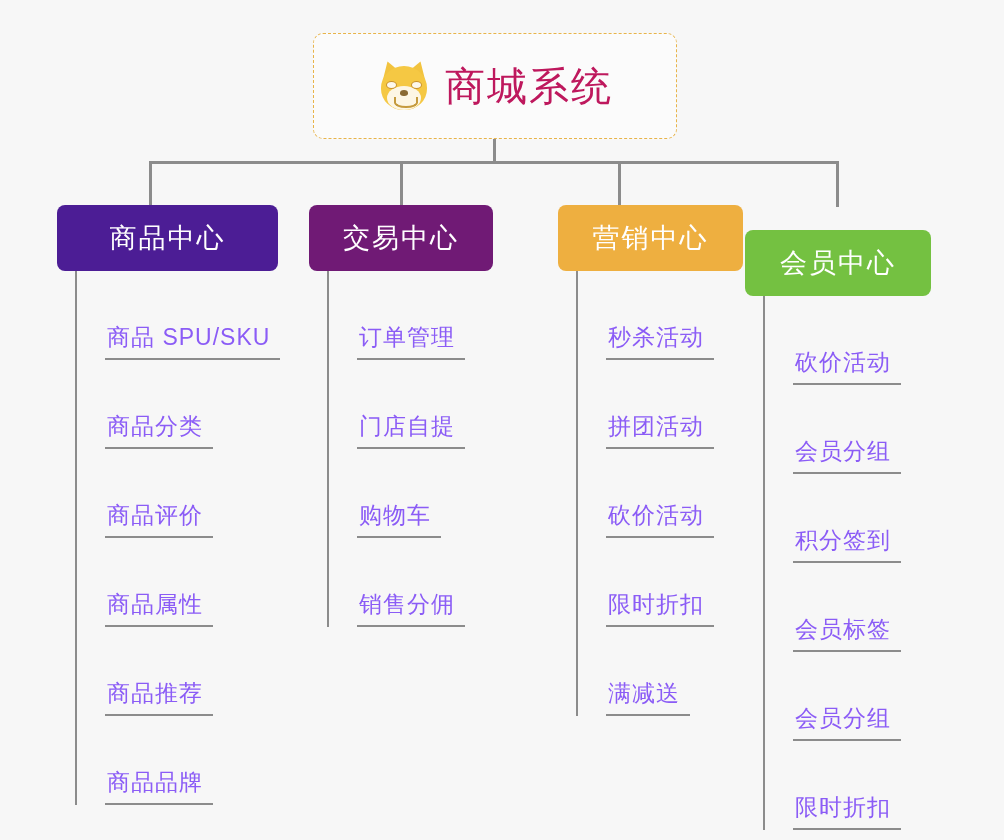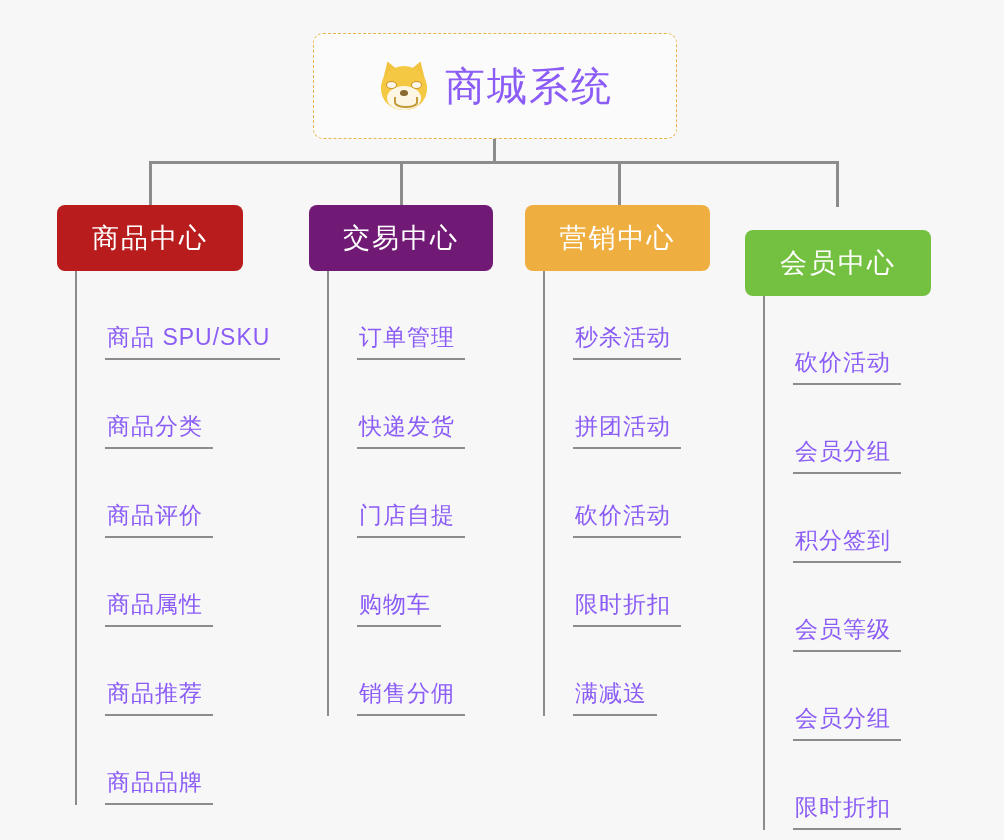--- a/index.html
+++ b/index.html
@@ -38,21 +38,21 @@
     gap: 14px;
   }
   .root-emoji {
     width: 54px;
     height: 54px;
     position: relative;
     flex: 0 0 auto;
   }
   .root-title {
     font-size: 40px;
-    color: #8b5cf6;
+    color: #be185d;
     letter-spacing: 2px;
     line-height: 1;
     white-space: nowrap;
   }
 
   
   .dog { position:absolute; inset:0; }
   .dog .ear {
     position: absolute;
     width: 0; height: 0;
@@ -176,21 +176,21 @@
 
   <div class="line v" style="left:493px; top:139px; height:24px;"></div>
   <div class="line h" style="left:149px; top:161px; width:690px;"></div>
   <div class="line v" style="left:149px; top:161px; height:46px;"></div>
   <div class="line v" style="left:400px; top:161px; height:46px;"></div>
   <div class="line v" style="left:618px; top:161px; height:46px;"></div>
   <div class="line v" style="left:836px; top:161px; height:46px;"></div>
 
   <div id="columns">
       <div class="column" style="left: 57px; width: 186px;">
-        <div class="cat-header" style="background: #b91c1c; width: 186px;">
+        <div class="cat-header" style="background: #4c1d95; width: 221px;">
           <span>商品中心</span>
         </div>
         <div class="leaf-list">
           <div class="spine"></div>
           <div class="leaf">
             <div class="leaf-inner">商品 SPU/SKU</div>
           </div>
           <div class="leaf">
             <div class="leaf-inner">商品分类</div>
           </div>
@@ -211,34 +211,31 @@
       <div class="column" style="left: 309px; width: 184px;">
         <div class="cat-header" style="background: #701a75; width: 184px;">
           <span>交易中心</span>
         </div>
         <div class="leaf-list">
           <div class="spine"></div>
           <div class="leaf">
             <div class="leaf-inner">订单管理</div>
           </div>
           <div class="leaf">
-            <div class="leaf-inner">快递发货</div>
-          </div>
-          <div class="leaf">
             <div class="leaf-inner">门店自提</div>
           </div>
           <div class="leaf">
             <div class="leaf-inner">购物车</div>
           </div>
           <div class="leaf">
             <div class="leaf-inner">销售分佣</div>
           </div>
         </div>
       </div>
-      <div class="column" style="left: 525px; width: 185px;">
+      <div class="column" style="left: 558px; width: 185px;">
         <div class="cat-header" style="background: rgb(238, 175, 64); width: 185px;">
           <span>营销中心</span>
         </div>
         <div class="leaf-list">
           <div class="spine"></div>
           <div class="leaf">
             <div class="leaf-inner">秒杀活动</div>
           </div>
           <div class="leaf">
             <div class="leaf-inner">拼团活动</div>
@@ -263,21 +260,21 @@
           <div class="leaf">
             <div class="leaf-inner">砍价活动</div>
           </div>
           <div class="leaf">
             <div class="leaf-inner">会员分组</div>
           </div>
           <div class="leaf">
             <div class="leaf-inner">积分签到</div>
           </div>
           <div class="leaf">
-            <div class="leaf-inner">会员等级</div>
+            <div class="leaf-inner">会员标签</div>
           </div>
           <div class="leaf">
             <div class="leaf-inner">会员分组</div>
           </div>
           <div class="leaf">
             <div class="leaf-inner">限时折扣</div>
           </div>
         </div>
       </div>
     </div>

